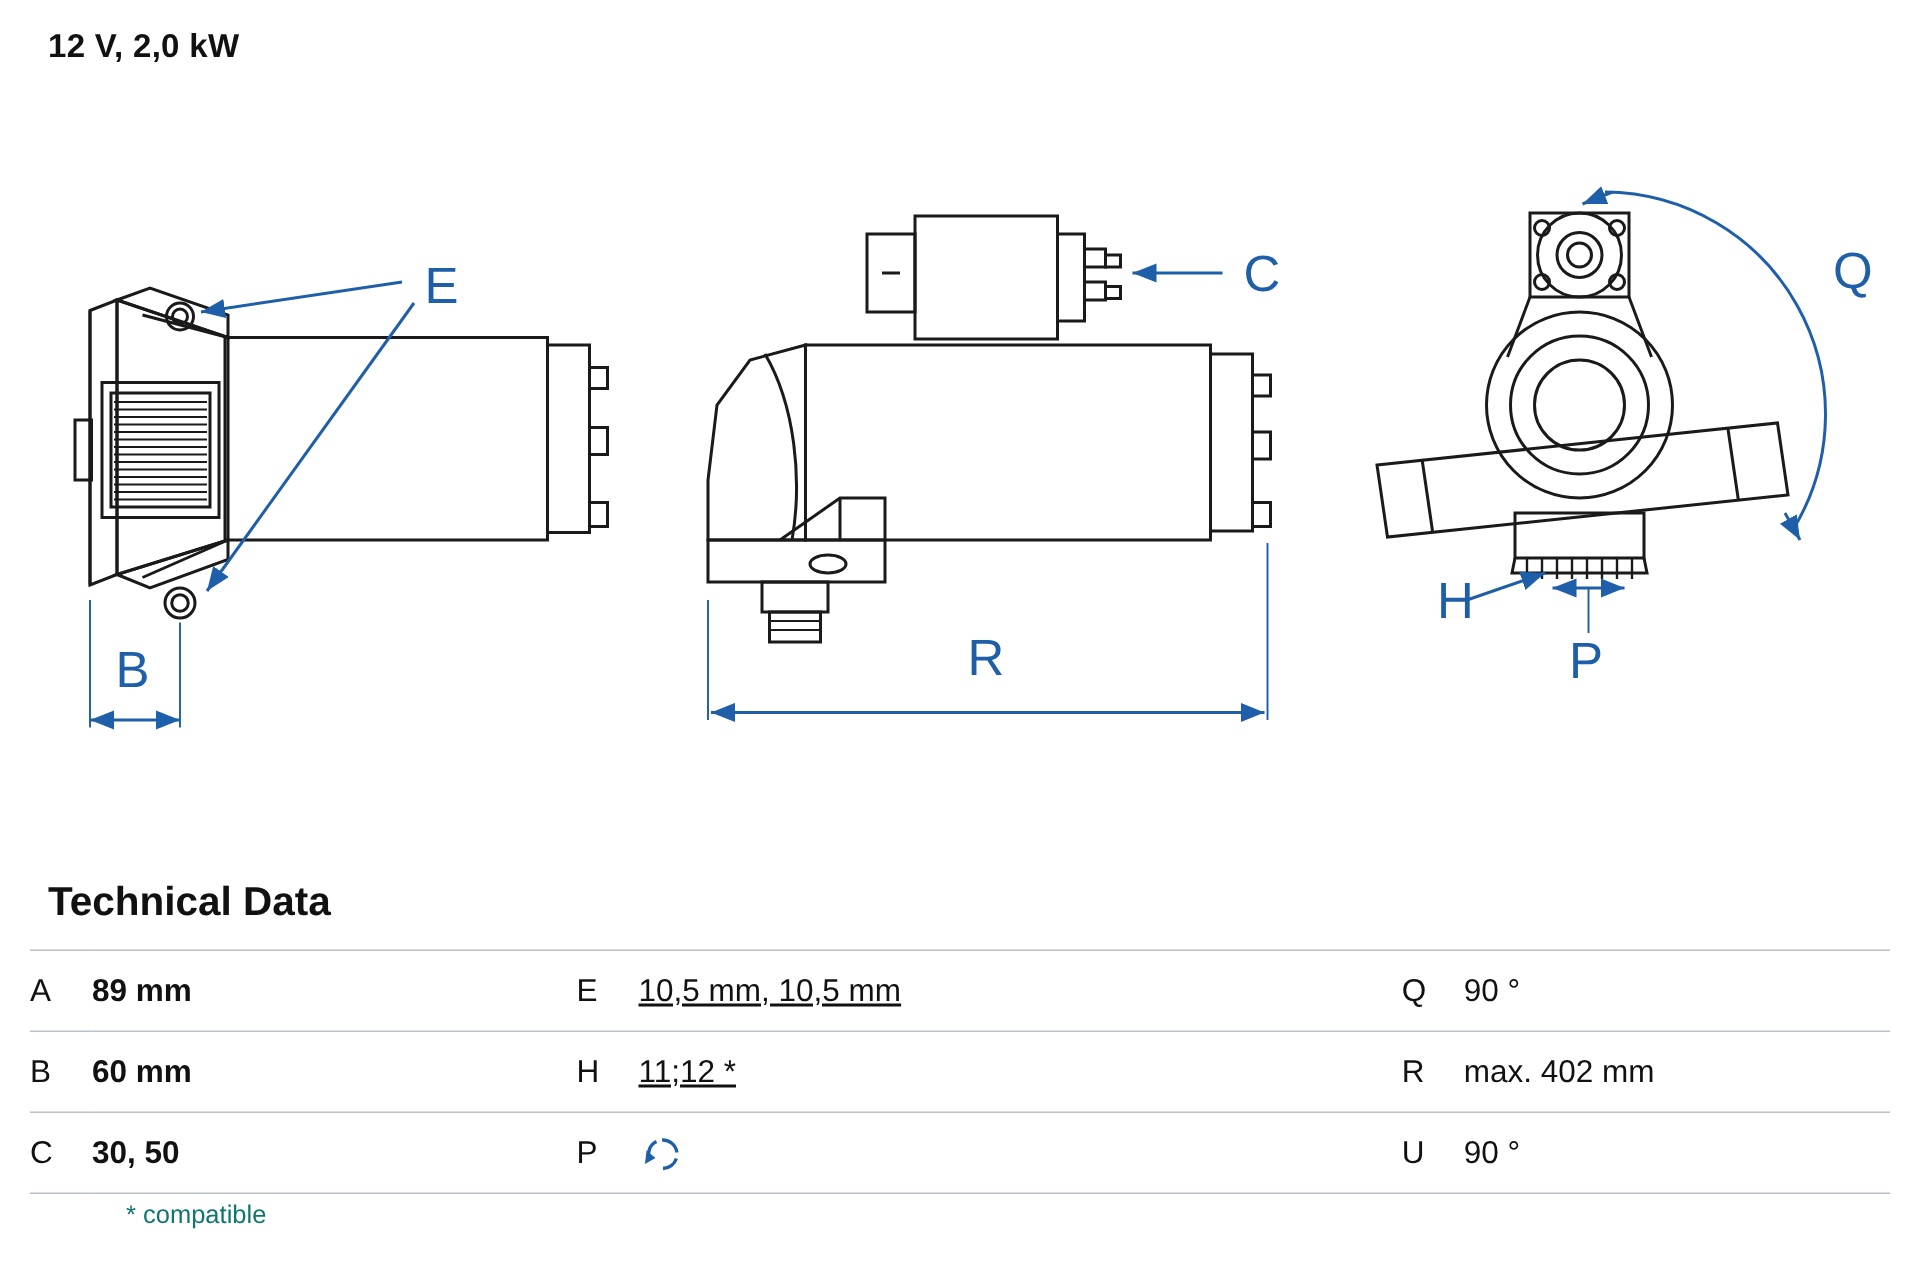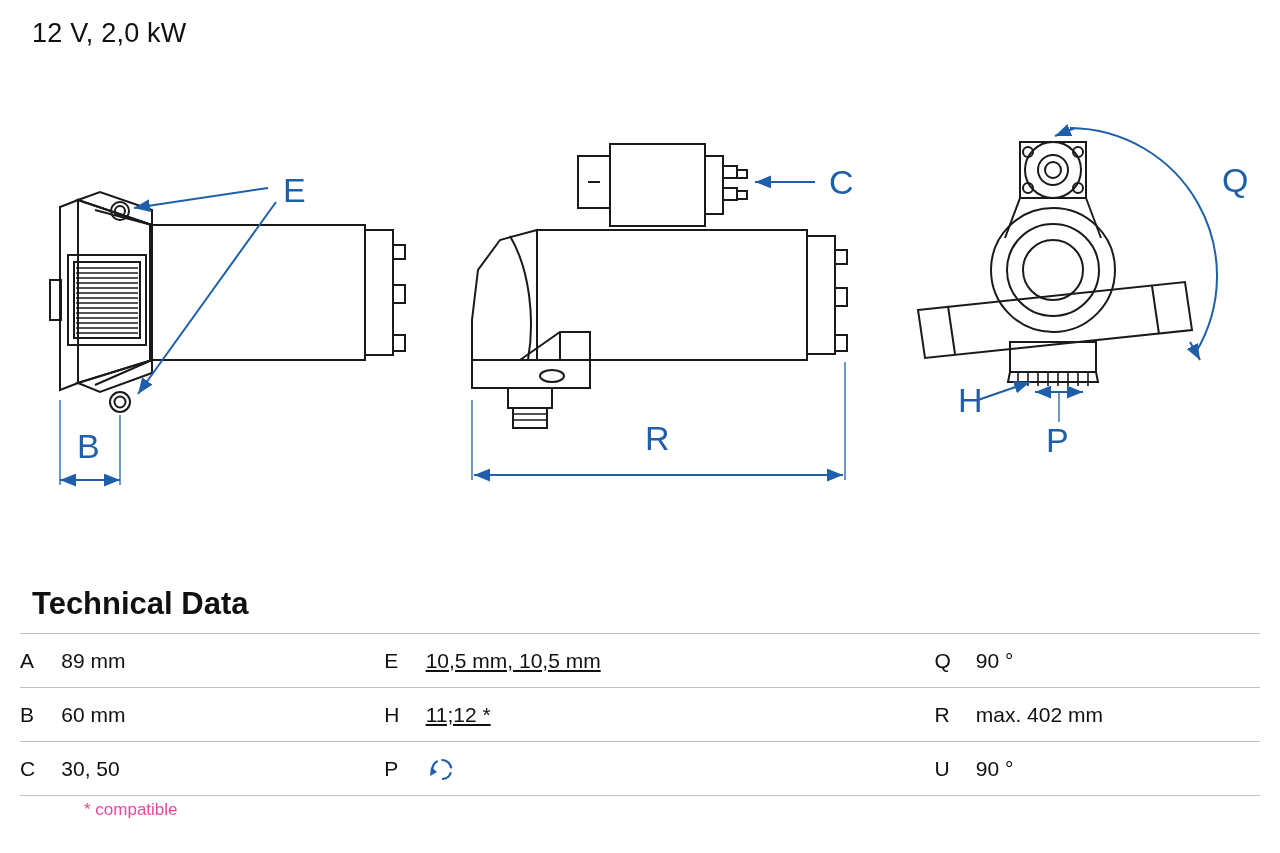--- a/index.html
+++ b/index.html
@@ -17,37 +17,37 @@
   }
   .page {
     position: absolute;
     left: 0; top: 0;
     width: 1280px; height: 853px;
   }
   #title {
     position: absolute;
     left: 32px;
     top: 18px;
-    font-size: 27px;
-    font-weight: 400;
+    font-size: 22px;
+    font-weight: 700;
     letter-spacing: 0.2px;
     color: #111;
   }
   #drawing {
     position: absolute;
     left: 0;
     top: 70px;
     width: 1280px;
     height: 450px;
   }
   #tech-title {
     position: absolute;
     left: 32px;
     top: 586px;
-    font-size: 31px;
+    font-size: 27px;
     font-weight: bold;
     color: #111;
   }
   #table-wrap {
     position: absolute;
     left: 20px;
     top: 633px;
     width: 1240px;
   }
   table.tech {
@@ -60,30 +60,30 @@
     border-bottom: 1px solid #b9c0c6;
     padding: 10px 0 10px 0;
     height: 33px;
     vertical-align: middle;
     color: #111;
   }
   td.key {
     width: 42px;
     padding-left: 18px;
   }
-  td.val-a { width: 330px; }
+  td.val-a { width: 330px; font-weight: bold; }
   td.val-b { width: 520px; text-decoration: underline; }
   td.val-c { width: 290px; }
   td.key2 { width: 42px; padding-left: 6px; }
   .footnote {
     position: absolute;
     left: 84px;
     top: 800px;
     font-size: 17px;
-    color: #ec4899;
+    color: #0f766e;
   }
   .rot-icon {
     display: inline-block;
     width: 34px;
     height: 28px;
     vertical-align: middle;
   }
 </style>
 </head>
 <body>

